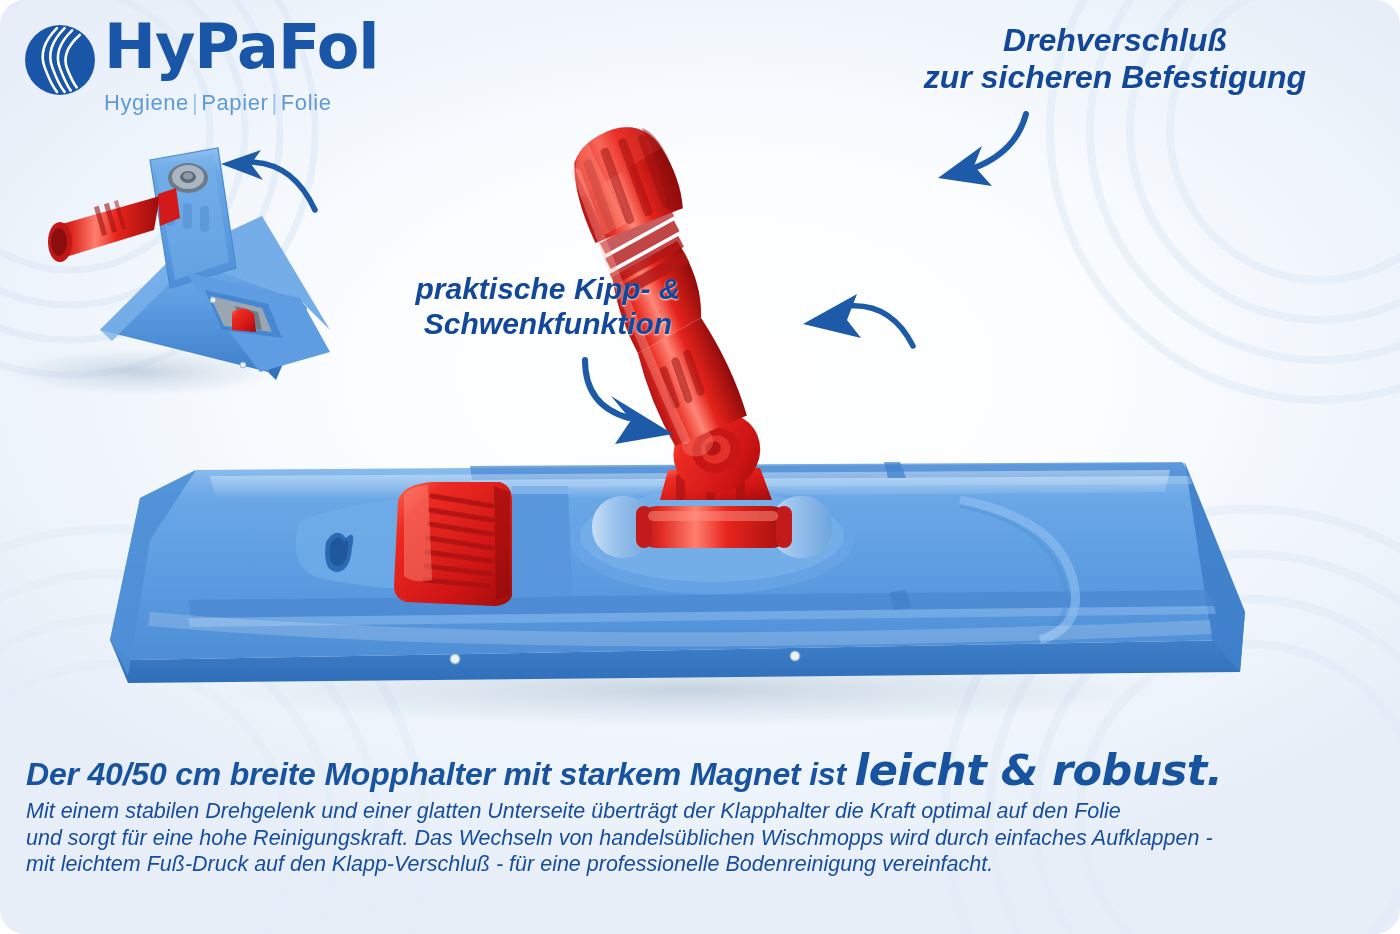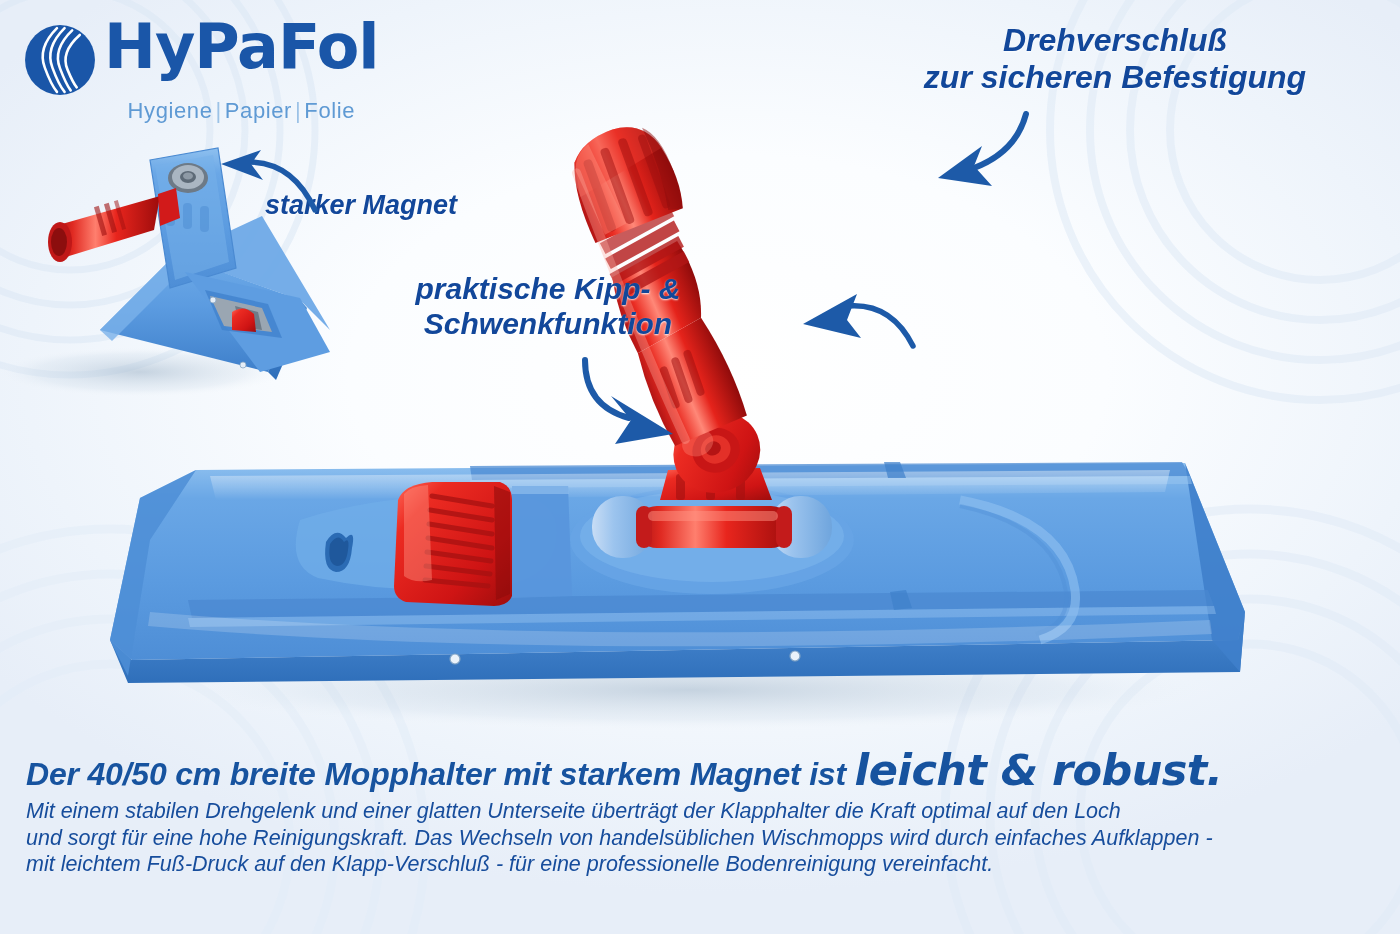--- a/index.html
+++ b/index.html
@@ -4,41 +4,42 @@
 <style>
   html,body{margin:0;padding:0;}
   body{
     width:1400px;height:934px;overflow:hidden;
     font-family:"Liberation Sans", sans-serif;
     background:#ffffff;
   }
   #stage{position:relative;width:1400px;height:934px;overflow:hidden;
     background:
       radial-gradient(ellipse 900px 520px at 52% 40%, #ffffff 0%, #fbfdff 42%, #eef4fb 78%, #e7eef8 100%);
+    border-radius: 25px;
   }
   
   .arcs{position:absolute;pointer-events:none;opacity:.55;}
   .arcs svg{display:block}
   .arc-tl{top:-150px;left:-210px}
   .arc-tr{top:-180px;right:-230px}
   .arc-br{bottom:-230px;right:-200px}
   .arc-bl{bottom:-260px;left:-240px}
 
   
   .logo{position:absolute;left:22px;top:16px;display:flex;align-items:flex-start;}
   .logo-mark{width:76px;height:76px;flex:0 0 76px;margin-top:6px}
   .logo-text{margin-left:6px;}
   .logo-word{
     font-family:"DejaVu Sans", sans-serif;
     font-weight:bold;font-size:62px;line-height:62px;
     color:#1a56a8;letter-spacing:-1px;
   }
   .logo-sub{
     font-family:"Liberation Sans", sans-serif;
-    font-size:22px;color:#5f9ad4;text-align:center;margin-top:20px;
+    font-size:22px;color:#5f9ad4;text-align:left;margin-top:12px;
     letter-spacing:.6px;
   }
   .logo-sub .bar{color:#9cc2e6;padding:0 3px}
 
   
   .callout{position:absolute;color:#12479a;font-weight:bold;font-style:italic;
     font-family:"Liberation Sans", sans-serif;line-height:1.16;
     text-shadow:0 1px 2px rgba(255,255,255,.9);}
   #cl-dreh{left:900px;top:22px;width:430px;font-size:32px;text-align:center;}
   #cl-magnet{left:265px;top:190px;font-size:27px;}
@@ -368,21 +369,20 @@
         <span>Hygiene</span><span class="bar">|</span><span>Papier</span><span class="bar">|</span><span>Folie</span>
       </div>
     </div>
   </div>
 
   <div class="callout" id="cl-dreh">
     <div>Drehverschluß</div>
     <div>zur sicheren Befestigung</div>
   </div>
 
-  <div class="callout" id="cl-magnet">starker Magnet</div>
 
   <div class="callout" id="cl-kipp">
     <div>praktische Kipp- &amp;</div>
     <div>Schwenkfunktion</div>
   </div>
 
   <div class="callout" id="cl-stabil">
   </div>
 
   <svg class="arrow" id="ar-dreh" width="120" height="90" viewBox="0 0 120 90">
@@ -401,19 +401,19 @@
   </svg>
 
   <svg class="arrow" id="ar-stabil" width="125" height="70" viewBox="0 0 125 70">
     <path d="M118 54 Q96 10 52 14" fill="none" stroke="#1d5aa8" stroke-width="5.5" stroke-linecap="round"></path>
     <path d="M62 2 L8 32 L66 46 L52 28 Z" fill="#1d5aa8"></path>
   </svg>
 
   <div class="bottom">
     <div class="headline"><span>Der 40/50 cm breite Mopphalter mit starkem Magnet ist </span><span class="accent">leicht &amp; robust.</span></div>
     <div class="body-copy">
-      <div>Mit einem stabilen Drehgelenk und einer glatten Unterseite überträgt der Klapphalter die Kraft optimal auf den Loch</div>
+      <div>Mit einem stabilen Drehgelenk und einer glatten Unterseite überträgt der Klapphalter die Kraft optimal auf den Folie</div>
       <div>und sorgt für eine hohe Reinigungskraft. Das Wechseln von handelsüblichen Wischmopps wird durch einfaches Aufklappen -</div>
       <div>mit leichtem Fuß-Druck auf den Klapp-Verschluß - für eine professionelle Bodenreinigung vereinfacht.</div>
     </div>
   </div>
 
 </div>
 
 </body></html>

